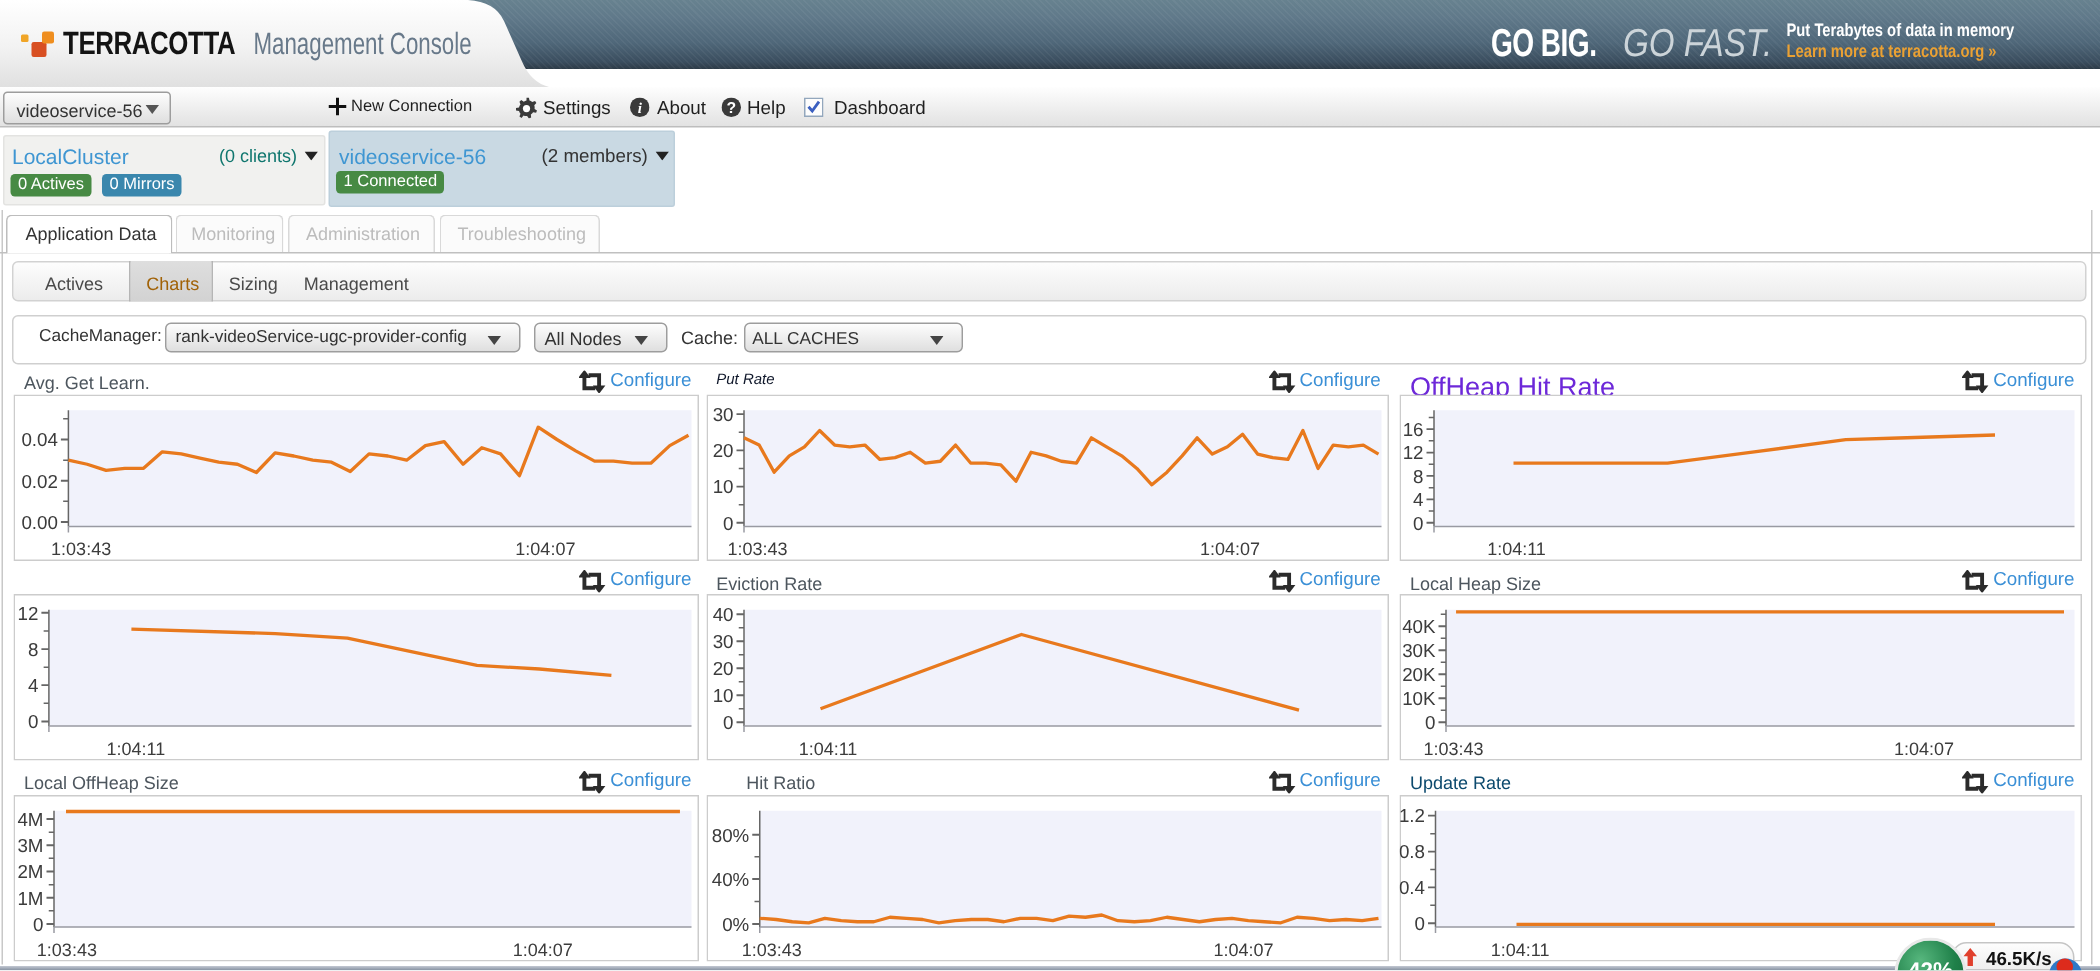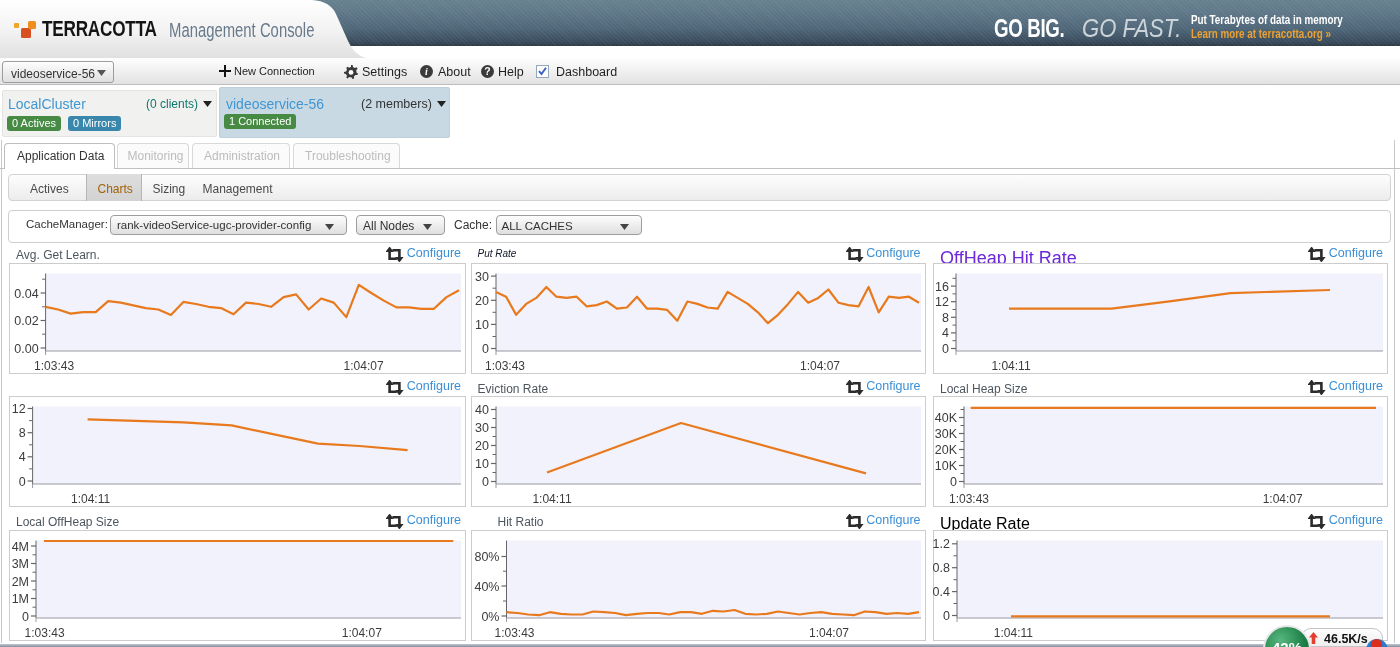--- a/index.html
+++ b/index.html
@@ -413,21 +413,21 @@
       <svg style="position:absolute;left:375px;top:1px" width="18" height="15" viewBox="0 0 18 15">
 <g fill="none" stroke="#2b2b2b" stroke-width="2.6">
 <path d="M3.6,4.2 L3.6,11.8 L10.8,11.8"></path>
 <path d="M6.4,3.2 L13.4,3.2 L13.4,10.8"></path>
 </g>
 <polygon points="3.6,-0.5 -0.6,5 7.8,5" fill="#2b2b2b"></polygon>
 <polygon points="13.4,15.5 9.2,10 17.6,10" fill="#2b2b2b"></polygon>
 </svg>
     </div>
 <div style="position:absolute;left:933px;top:513.0px;width:455px;height:16px;">
-      <span style="position:absolute;left:7px;top:2px;font-size:16px;color:#000000;">Update Rate</span>
+      <span style="position:absolute;left:7px;top:2px;font-size:12px;color:#0c4a6e;">Update Rate</span>
       <span style="position:absolute;right:5px;top:0;"></span>
     </div>
     <svg style="position:absolute;left:933px;top:529.5px" width="455" height="111" viewBox="0 0 455 111">
       <rect x="0.5" y="0.5" width="454" height="110" fill="#ffffff" stroke="#cccccc"></rect>
       <rect x="24" y="10.5" width="426" height="77.5" fill="#f1f2fb"></rect>
       <line x1="24" y1="10.5" x2="24" y2="88.0" stroke="#666" stroke-width="1"></line>
       <line x1="24" y1="88.0" x2="450" y2="88.0" stroke="#999aa2" stroke-width="1"></line>
       <line x1="20.5" y1="73.5" x2="24" y2="73.5" stroke="#666" stroke-width="1"></line>
       <line x1="20.5" y1="49.7" x2="24" y2="49.7" stroke="#666" stroke-width="1"></line>
       <line x1="20.5" y1="25.8" x2="24" y2="25.8" stroke="#666" stroke-width="1"></line>

